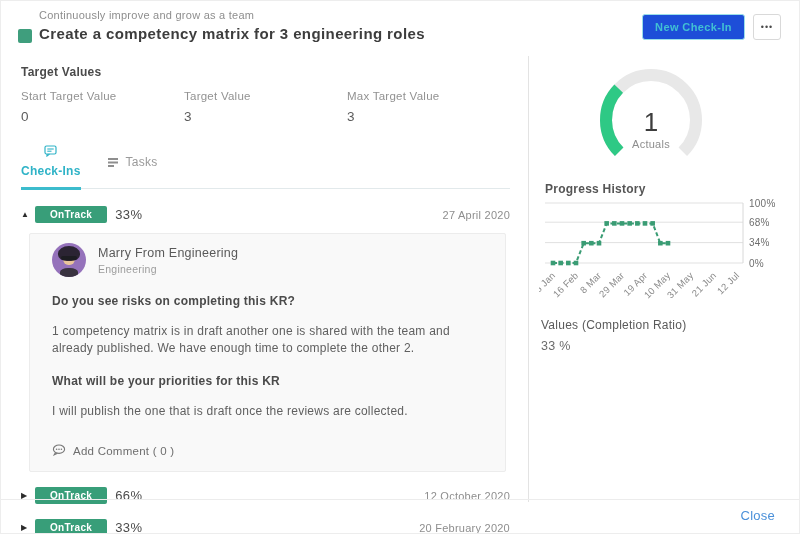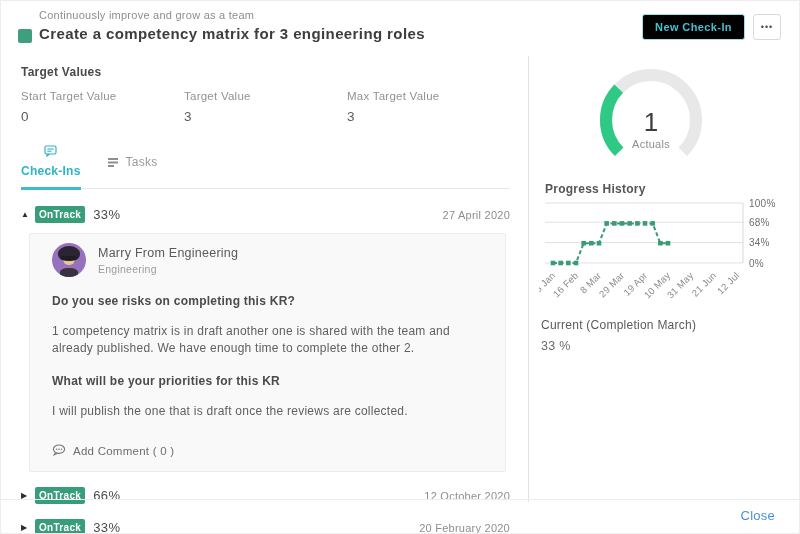--- a/index.html
+++ b/index.html
@@ -6,21 +6,21 @@
   html,body { background:#fff; }
   body { font-family:"Liberation Sans","DejaVu Sans",sans-serif; letter-spacing:.25px; }
   .modal { position:relative; width:800px; height:534px; background:#fff; border:1px solid #ededed; overflow:hidden; }
 
   
   .header { position:absolute; top:0; left:0; right:0; height:55px; }
   .crumb { position:absolute; top:8px; left:38px; font-size:11px; color:#8e8e8e; }
   .kr-square { position:absolute; top:28px; left:17px; width:14px; height:14px; border-radius:2px; background:#3f9e7d; }
   .title { position:absolute; top:24px; left:38px; font-size:15px; font-weight:bold; color:#3d3d3d; letter-spacing:.4px; }
   .hdr-btns { position:absolute; top:13px; right:18px; display:flex; gap:8px; }
-  .btn-newci { height:26px; padding:0 12px; background:#000000; border:1px solid #9adfe9; border-radius:3px; color:#41c0d3; font-size:11px; font-weight:bold; letter-spacing:.4px; cursor:pointer; font-family:inherit; }
+  .btn-newci { height:26px; padding:0 12px; background:#1d4ed8; border:1px solid #9adfe9; border-radius:3px; color:#41c0d3; font-size:11px; font-weight:bold; letter-spacing:.4px; cursor:pointer; font-family:inherit; }
   .btn-more { height:26px; width:28px; background:#fff; border:1px solid #d9d9d9; border-radius:3px; color:#4a4a4a; font-size:9px; letter-spacing:1px; cursor:pointer; font-family:inherit; }
 
   
   .bodywrap { position:absolute; top:55px; bottom:31px; left:0; right:0; display:flex; }
   .leftcol { width:528px; padding:0 18px 0 20px; border-right:1px solid #e3e3e3; }
   .rightcol { position:relative; flex:1; }
 
   
   .tv-head { padding-top:9px; font-size:12px; font-weight:bold; color:#4a4a4a; }
   .tv-grid { display:flex; margin-top:11px; }
@@ -31,21 +31,21 @@
   
   .tabs { display:flex; margin-top:21px; border-bottom:1px solid #e2e9eb; }
   .tab { display:flex; align-items:center; gap:7px; padding:0 0 9px 0; margin-right:26px; font-size:12px; color:#9a9a9a; cursor:pointer; }
   .tab.active { color:#2fb3c7; font-weight:bold; border-bottom:3px solid #3cbccd; margin-bottom:-2px;flex-direction:column; }
   .tab svg { display:block; }
 
   
   .ci-row { display:flex; align-items:center; margin-top:17px; cursor:pointer; }
   .ci-row.r2 { margin-top:15px; }
   .caret { width:12px; font-size:8px; color:#2b2b2b; flex:0 0 14px; }
-  .badge { background:#389e79; color:#fff; font-size:10px; font-weight:bold; letter-spacing:.3px; padding:3px 4px; border-radius:2px; }
+  .badge { background:#389e79; color:#fff; font-size:10px; font-weight:bold; letter-spacing:.3px; padding:3px 15px; border-radius:2px; }
   .ci-pct { margin-left:8px; font-size:13px; color:#4a4a4a; letter-spacing:.5px; }
   .ci-date { margin-left:auto; font-size:11px; color:#8e8e8e; }
 
   
   .card { margin:10px 4px 0 8px; background:#f9f9f9; border:1px solid #ececec; border-radius:2px; padding:9px 22px 13px 22px; }
   .who { display:flex; align-items:center; gap:12px; }
   .avatar { position:relative; width:34px; height:34px; border-radius:50%; background:#9572bb; overflow:hidden; flex:0 0 34px; }
   .av-hair { position:absolute; top:3px; left:6px; width:22px; height:15px; background:#2b2433; border-radius:55% 55% 45% 45%; }
   .av-face { position:absolute; top:9px; left:11px; width:12px; height:13px; background:#e9c49b; border-radius:45%; }
   .av-glass { position:absolute; top:13px; left:9px; width:16px; height:4px; background:#1d1d22; border-radius:2px; }
@@ -233,21 +233,21 @@
           <rect x="73.03333333333333" y="28.099999999999998" width="4.6" height="4.6" fill="#3a9c74"></rect>
           <rect x="80.7" y="28.099999999999998" width="4.6" height="4.6" fill="#3a9c74"></rect>
           <rect x="88.36666666666667" y="28.099999999999998" width="4.6" height="4.6" fill="#3a9c74"></rect>
           <rect x="96.03333333333333" y="28.099999999999998" width="4.6" height="4.6" fill="#3a9c74"></rect>
           <rect x="103.7" y="28.099999999999998" width="4.6" height="4.6" fill="#3a9c74"></rect>
           <rect x="111.36666666666666" y="28.099999999999998" width="4.6" height="4.6" fill="#3a9c74"></rect>
           <rect x="119.03333333333335" y="47.900000000000006" width="4.6" height="4.6" fill="#3a9c74"></rect>
           <rect x="126.7" y="47.900000000000006" width="4.6" height="4.6" fill="#3a9c74"></rect>
         </svg>
 
-      <div class="cur-label">Current (Completion March)</div>
+      <div class="cur-label">Values (Completion Ratio)</div>
       <div class="cur-value">33 %</div>
 
     </div>
   </div>
 
   <div class="footer">
     <a class="close-link">Close</a>
   </div>
 
 </div>

